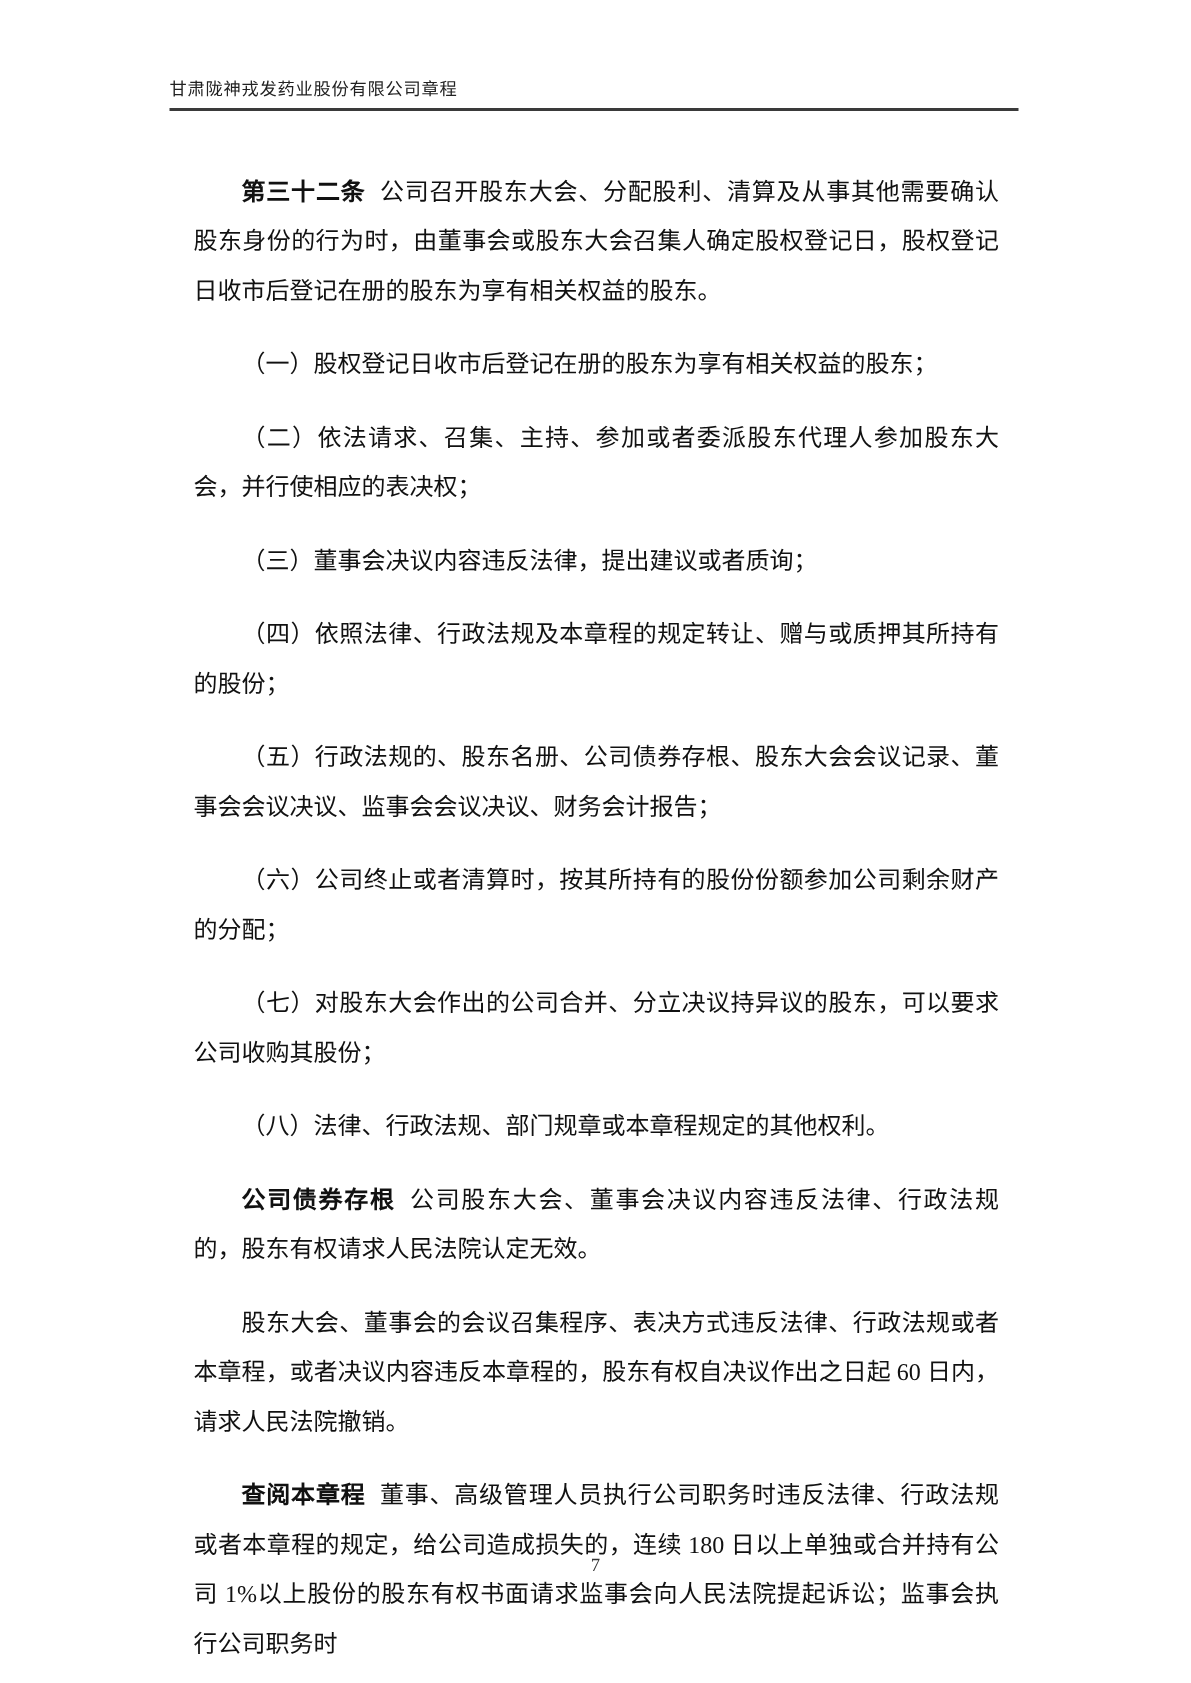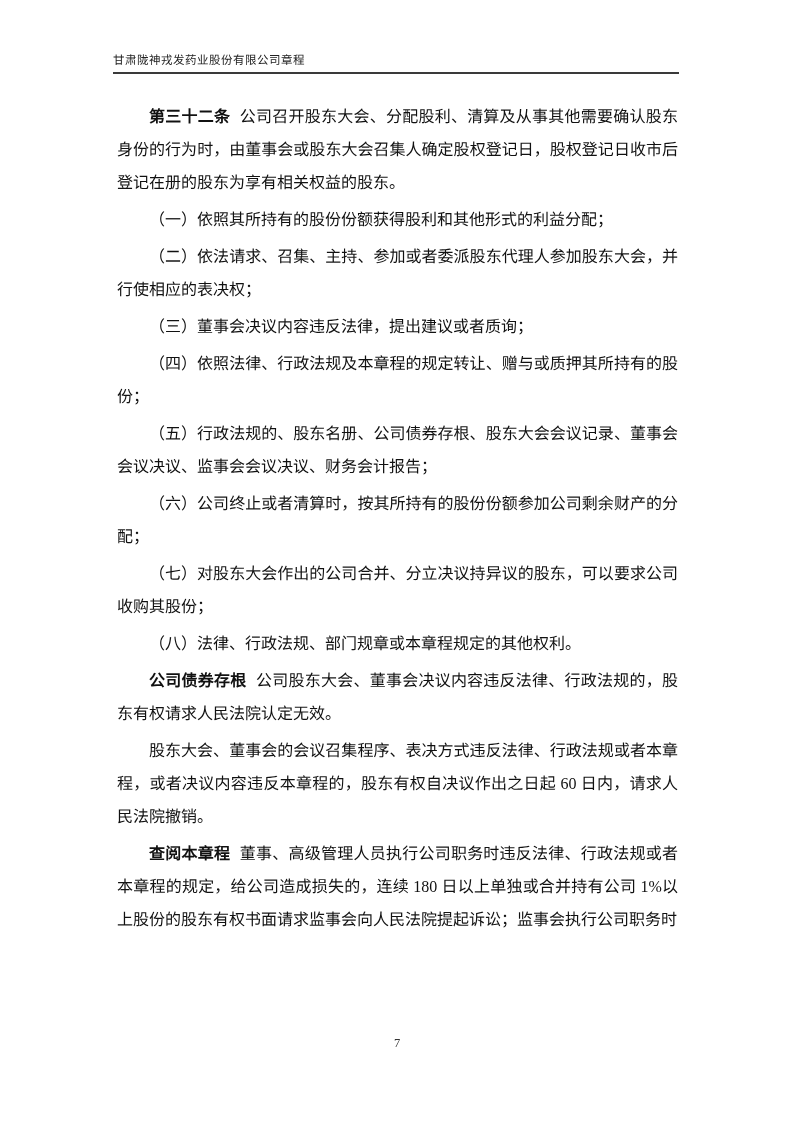--- a/index.html
+++ b/index.html
@@ -33,21 +33,21 @@
     top: 96px;
     left: 113px;
     width: 569px;
     font-size: 16px;
     line-height: 33px;
     text-align: justify;
     text-justify: inter-ideograph;
     color: #111;
   }
   .para {
-    margin: 4px;
+    margin: 16px;
     text-indent: 2em;
   }
   .para-lead {
     font-weight: bold;
   }
   .para-lead:not(:empty) {
     margin-right: 0.6em;
   }
   .page-footer {
     position: absolute;
@@ -63,21 +63,21 @@
 <body>
 
 <div class="page">
 
   <div class="page-header">
     <span>甘肃陇神戎发药业股份有限公司章程</span>
   </div>
 
   <div class="document-body">
     <p class="para"><span class="para-lead">第三十二条</span><span>公司召开股东大会、分配股利、清算及从事其他需要确认股东身份的行为时，由董事会或股东大会召集人确定股权登记日，股权登记日收市后登记在册的股东为享有相关权益的股东。</span></p>
-    <p class="para"><span class="para-lead"></span><span>（一）依照其所持有的股份份额获得股利和其他形式的利益分配；</span></p>
+    <p class="para"><span class="para-lead"></span><span>（一）股权登记日收市后登记在册的股东为享有相关权益的股东；</span></p>
     <p class="para"><span class="para-lead"></span><span>（二）依法请求、召集、主持、参加或者委派股东代理人参加股东大会，并行使相应的表决权；</span></p>
     <p class="para"><span class="para-lead"></span><span>（三）董事会决议内容违反法律，提出建议或者质询；</span></p>
     <p class="para"><span class="para-lead"></span><span>（四）依照法律、行政法规及本章程的规定转让、赠与或质押其所持有的股份；</span></p>
     <p class="para"><span class="para-lead"></span><span>（五）行政法规的、股东名册、公司债券存根、股东大会会议记录、董事会会议决议、监事会会议决议、财务会计报告；</span></p>
     <p class="para"><span class="para-lead"></span><span>（六）公司终止或者清算时，按其所持有的股份份额参加公司剩余财产的分配；</span></p>
     <p class="para"><span class="para-lead"></span><span>（七）对股东大会作出的公司合并、分立决议持异议的股东，可以要求公司收购其股份；</span></p>
     <p class="para"><span class="para-lead"></span><span>（八）法律、行政法规、部门规章或本章程规定的其他权利。</span></p>
     <p class="para"><span class="para-lead">公司债券存根</span><span>公司股东大会、董事会决议内容违反法律、行政法规的，股东有权请求人民法院认定无效。</span></p>
     <p class="para"><span class="para-lead"></span><span>股东大会、董事会的会议召集程序、表决方式违反法律、行政法规或者本章程，或者决议内容违反本章程的，股东有权自决议作出之日起 60 日内，请求人民法院撤销。</span></p>
     <p class="para"><span class="para-lead">查阅本章程</span><span>董事、高级管理人员执行公司职务时违反法律、行政法规或者本章程的规定，给公司造成损失的，连续 180 日以上单独或合并持有公司 1%以上股份的股东有权书面请求监事会向人民法院提起诉讼；监事会执行公司职务时</span></p>

